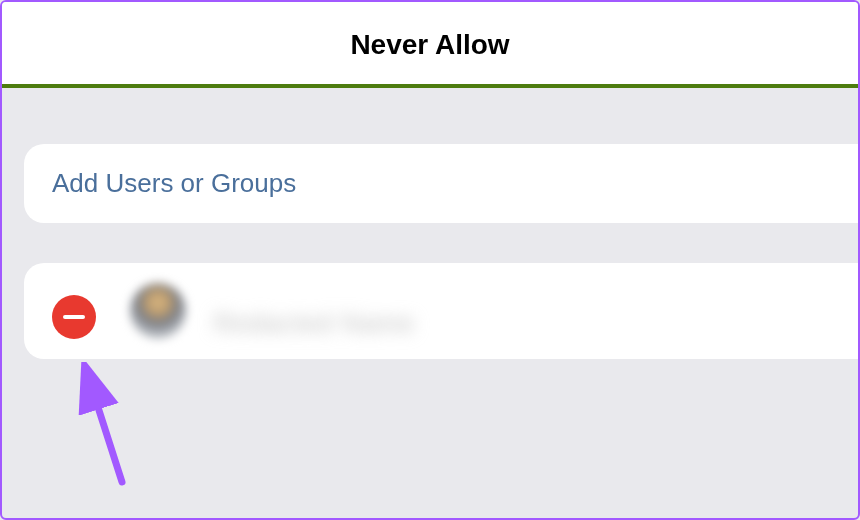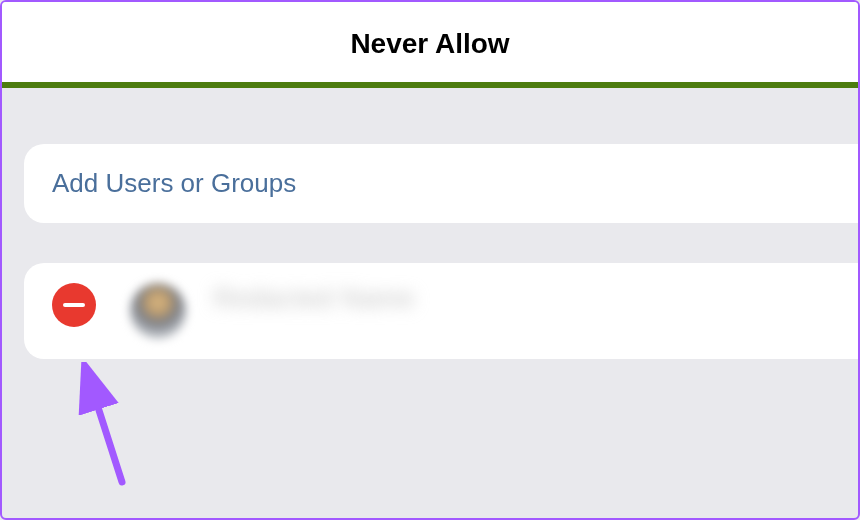--- a/index.html
+++ b/index.html
@@ -16,40 +16,40 @@
       border-radius: 6px;
       overflow: hidden;
       position: relative;
     }
     .header {
       background: #ffffff;
       height: 86px;
       display: flex;
       align-items: center;
       justify-content: center;
-      border-bottom: 6px solid #4d7c0f;
+      border-bottom: 4px solid #4d7c0f;
     }
     .header-title {
       font-size: 28px;
       font-weight: 600;
       color: #000;
       margin-top: 4px;
     }
     .content {
       padding-top: 56px;
     }
     .card {
       background: #ffffff;
       margin-left: 22px;
       border-top-left-radius: 20px;
       border-bottom-left-radius: 20px;
       padding: 24px 28px;
       margin-bottom: 40px;
       display: flex;
-      align-items: flex-start;
+      align-items: flex-end;
       min-height: 78px;
     }
     .add-link {
       color: #4a6f9b;
       font-size: 26px;
       font-weight: 400;
     }
     .user-card {
       min-height: 92px;
       padding: 20px 28px;

